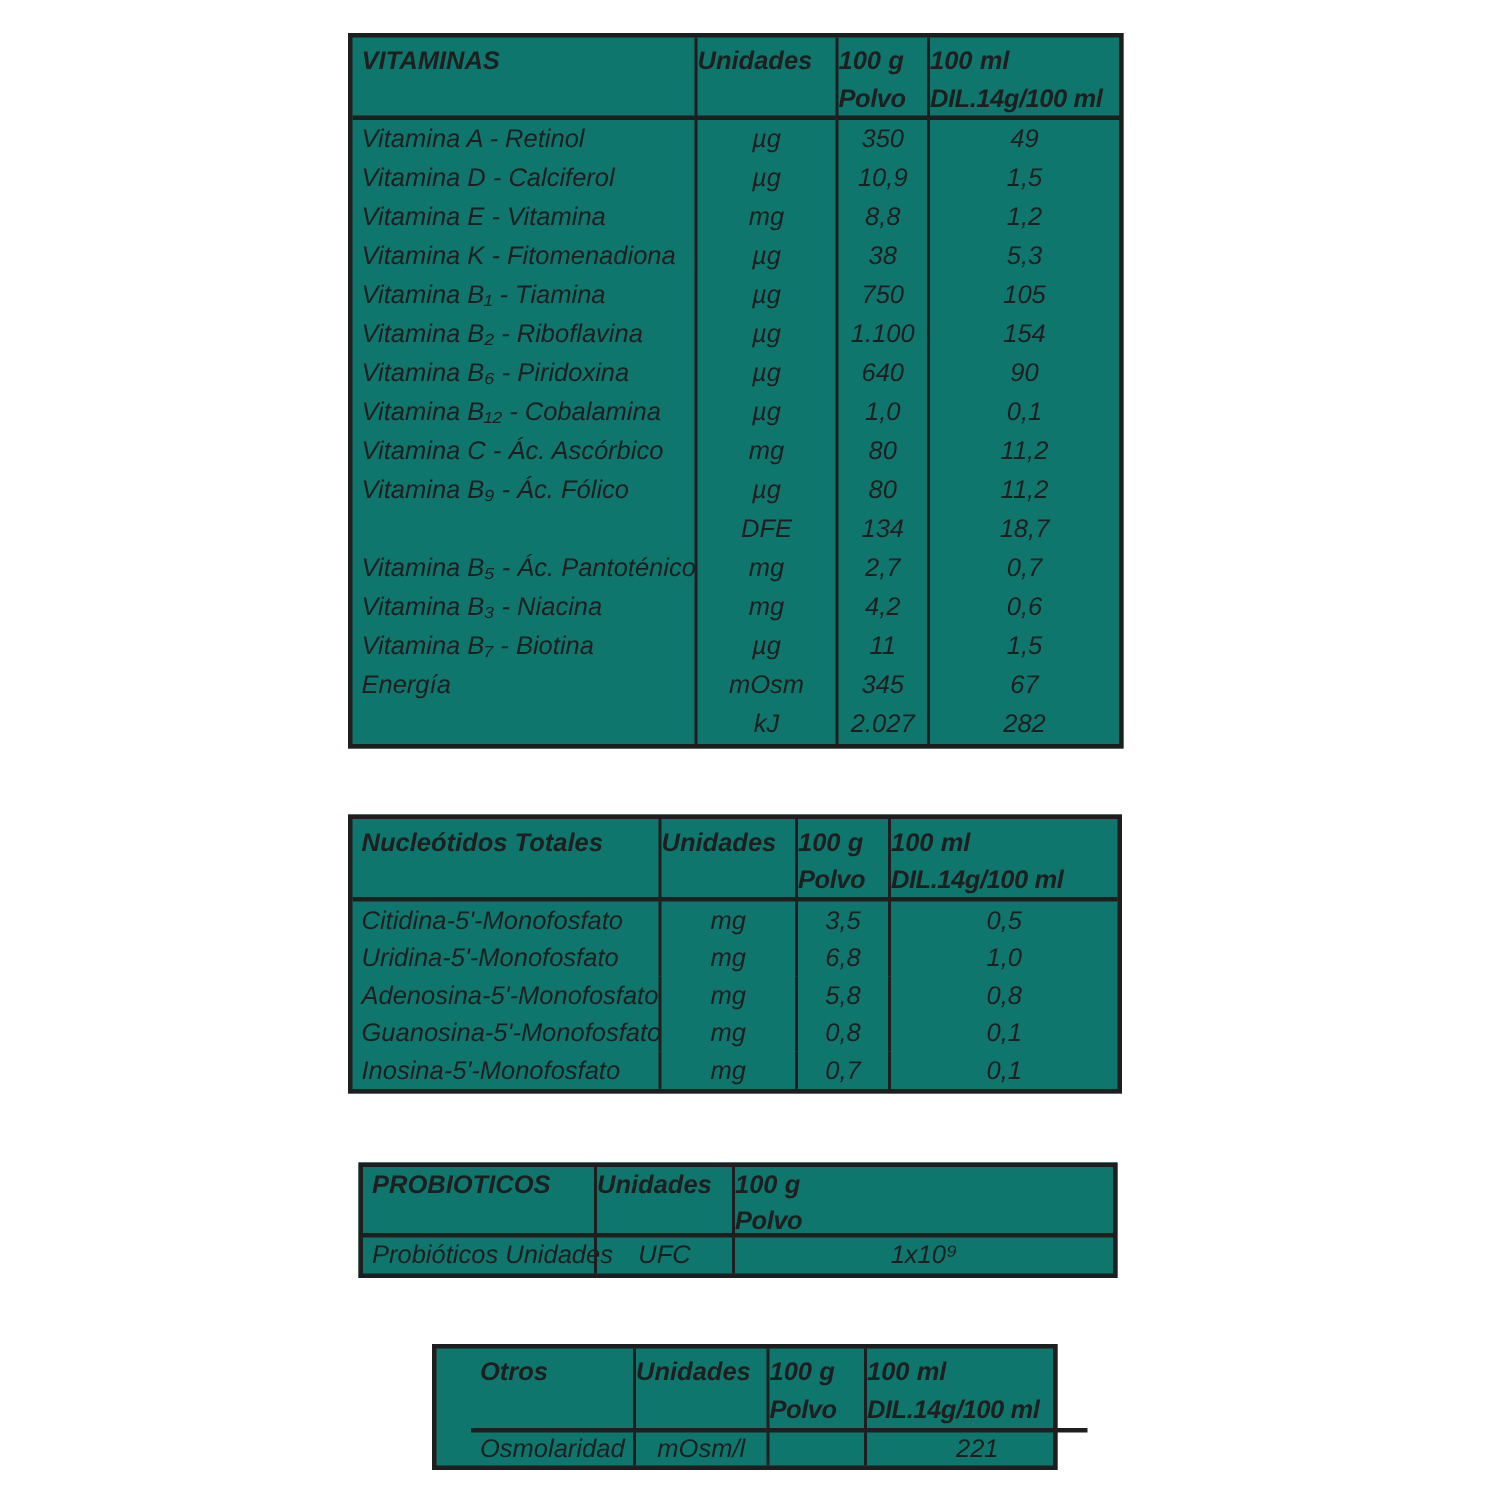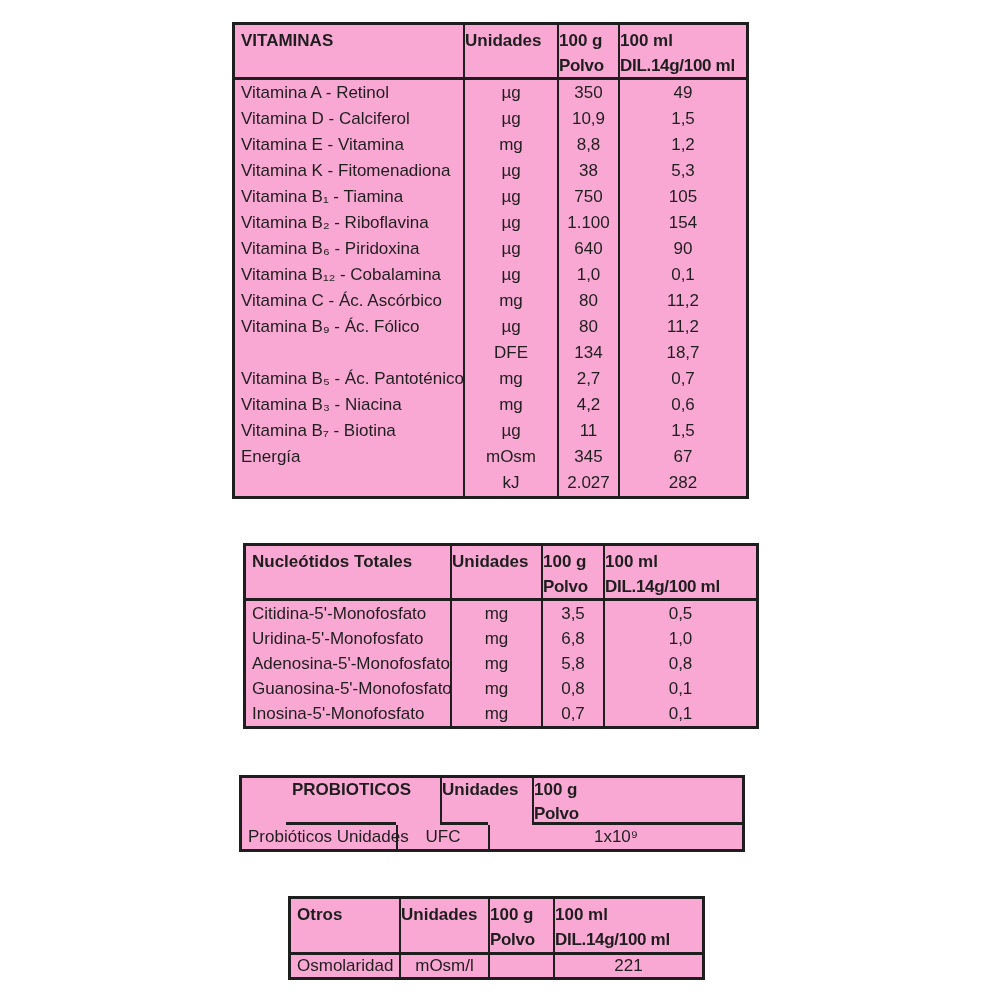--- a/index.html
+++ b/index.html
@@ -10,21 +10,22 @@
     height: 1000px;
     background: #ffffff;
     font-family: "Liberation Sans", "DejaVu Sans", sans-serif;
     color: #1e1e1e;
     overflow: hidden;
   }
   .tbl {
     position: absolute;
     display: grid;
     border: 3px solid #1e1e1e;
-    background: #f9a8d4;
+    background: #0f766e;
+    font-style: italic;
   }
   .row { display: contents; }
   .c {
     display: flex;
     align-items: center;
     justify-content: center;
     border-left: 2px solid #1e1e1e;
     font-size: 17px;
     white-space: nowrap;
   }
@@ -39,24 +40,24 @@
     font-weight: 700;
     padding-top: 3px;
     line-height: 25px;
     border-bottom: 3px solid #1e1e1e;
     overflow: visible;
   }
   .h.f { text-align: left; padding-left: 6px; }
   .h span { display: block; }
   .h .l2 { letter-spacing: -0.3px; }
   #t1 { left: 232px; top: 22px;  width: 517px; grid-template-columns: 228px 94px 61px 128px; grid-template-rows: 55px; grid-auto-rows: 26px; }
-  #t2 { left: 243px; top: 543px; width: 516px; grid-template-columns: 204px 91px 62px 153px; grid-template-rows: 55px; grid-auto-rows: 25px; }
+  #t2 { left: 232px; top: 543px; width: 516px; grid-template-columns: 204px 91px 62px 153px; grid-template-rows: 55px; grid-auto-rows: 25px; }
   #t3 { left: 239px; top: 775px; width: 506px; grid-template-columns: 154px 92px 254px;      grid-template-rows: 47px; grid-auto-rows: 24px; }
-  #t4 { left: 288px; top: 896px; width: 417px; grid-template-columns: 108px 89px 65px 149px; grid-template-rows: 56px; grid-auto-rows: 22px; }
-  #t3 .h { padding-top: 0; line-height: 24px; margin-left: 44px; }
+  #t4 { left: 288px; top: 896px; width: 417px; grid-template-columns: 108px 89px 65px 149px; grid-template-rows: 56px; grid-auto-rows: 22px; padding-left: 23px; }
+  #t3 .h { padding-top: 0; line-height: 24px; }
 </style>
 </head>
 <body>
 
 <div class="page">
 
   <div class="tbl" id="t1">
     <div class="row">
       <div class="c h f">
           <span>VITAMINAS</span>

